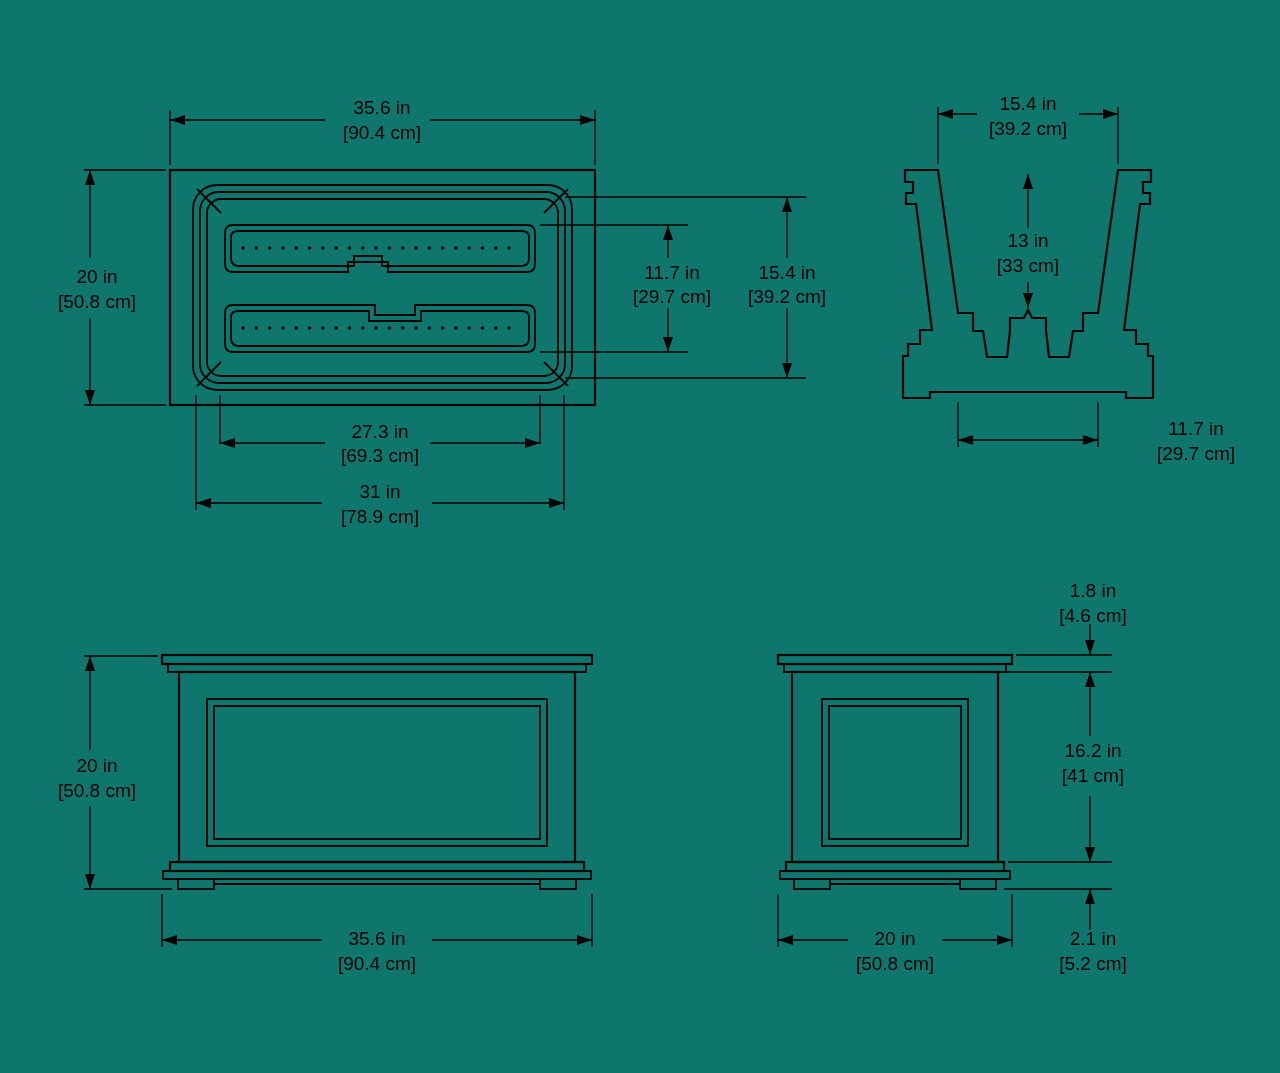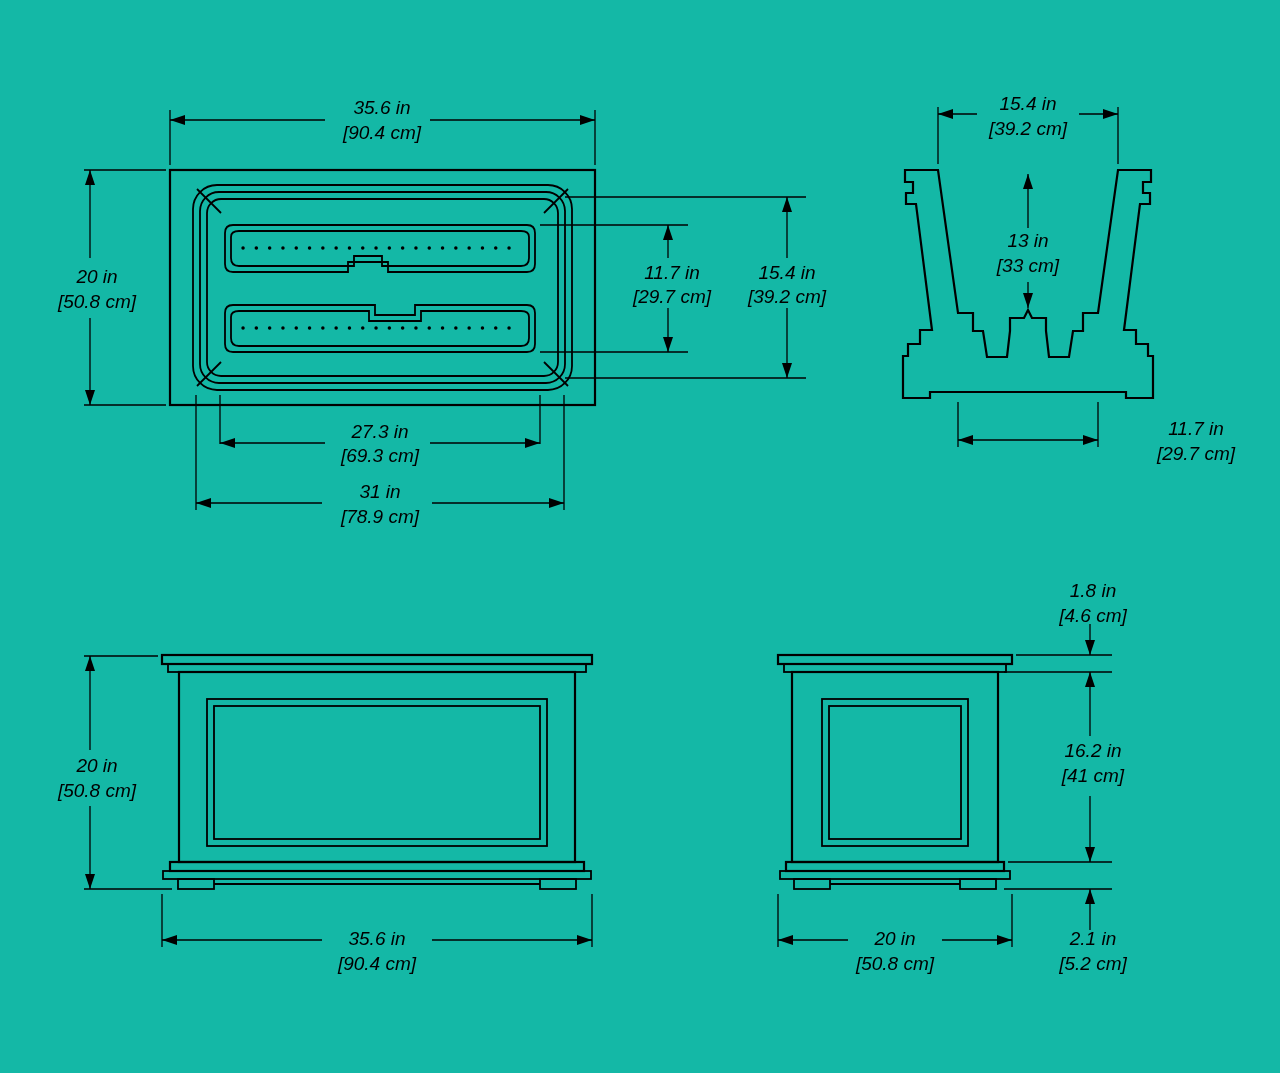--- a/index.html
+++ b/index.html
@@ -1,17 +1,17 @@
 <!DOCTYPE html>
 <html><head>
 <meta charset="utf-8">
 <title>Diagram</title>
 <style>
   html,body{margin:0;padding:0;background:#ffffff;}
-  .stage{position:relative;width:1280px;height:1073px;background:#14b8a6;overflow:hidden;font-style:italic;}
+  .stage{position:relative;width:1280px;height:1073px;background:#0f766e;overflow:hidden;}
   svg{display:block;}
   .outline{fill:none;stroke:#000;stroke-width:2.2;stroke-linejoin:miter;}
   .thin{fill:none;stroke:#000;stroke-width:1.8;}
   .ext{fill:none;stroke:#000;stroke-width:1.3;}
   .dim{fill:none;stroke:#000;stroke-width:1.3;}
   .dots{fill:none;stroke:#000;stroke-width:3.4;stroke-linecap:round;stroke-dasharray:0.1 13.2;}
   text{font-family:"Liberation Sans",sans-serif;font-size:19px;fill:#000;text-anchor:middle;}
 </style>
 </head>
 <body>

